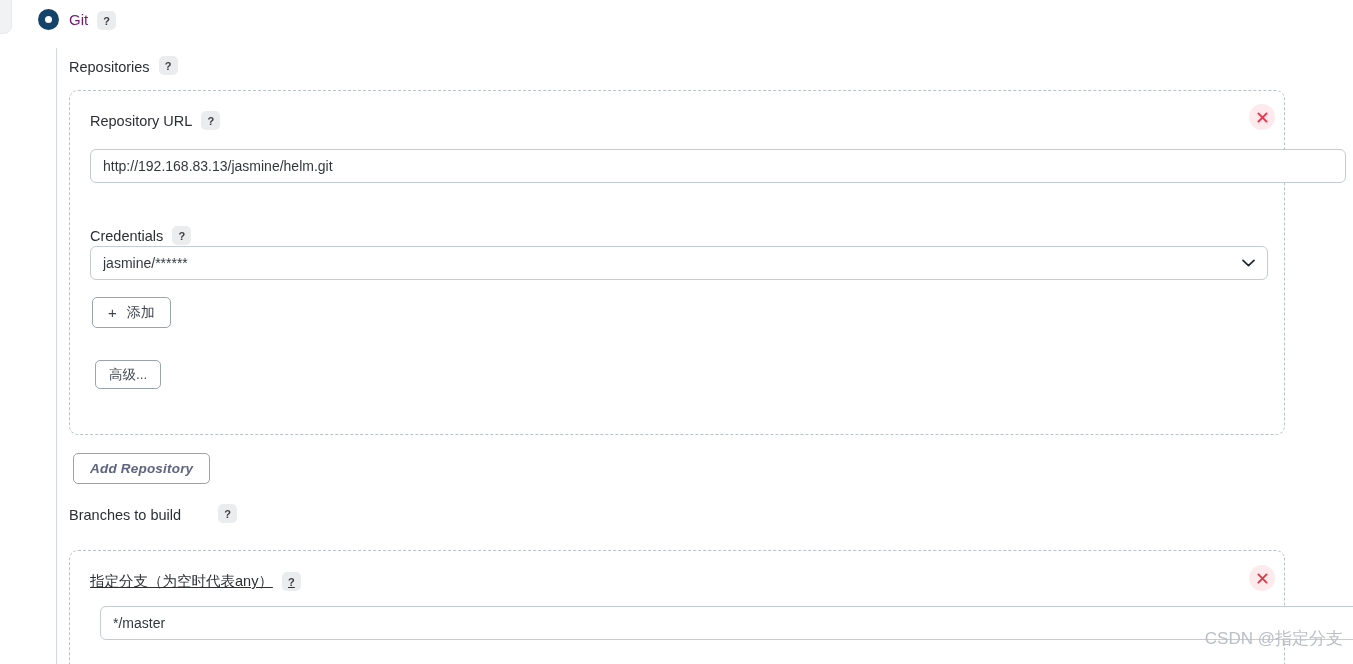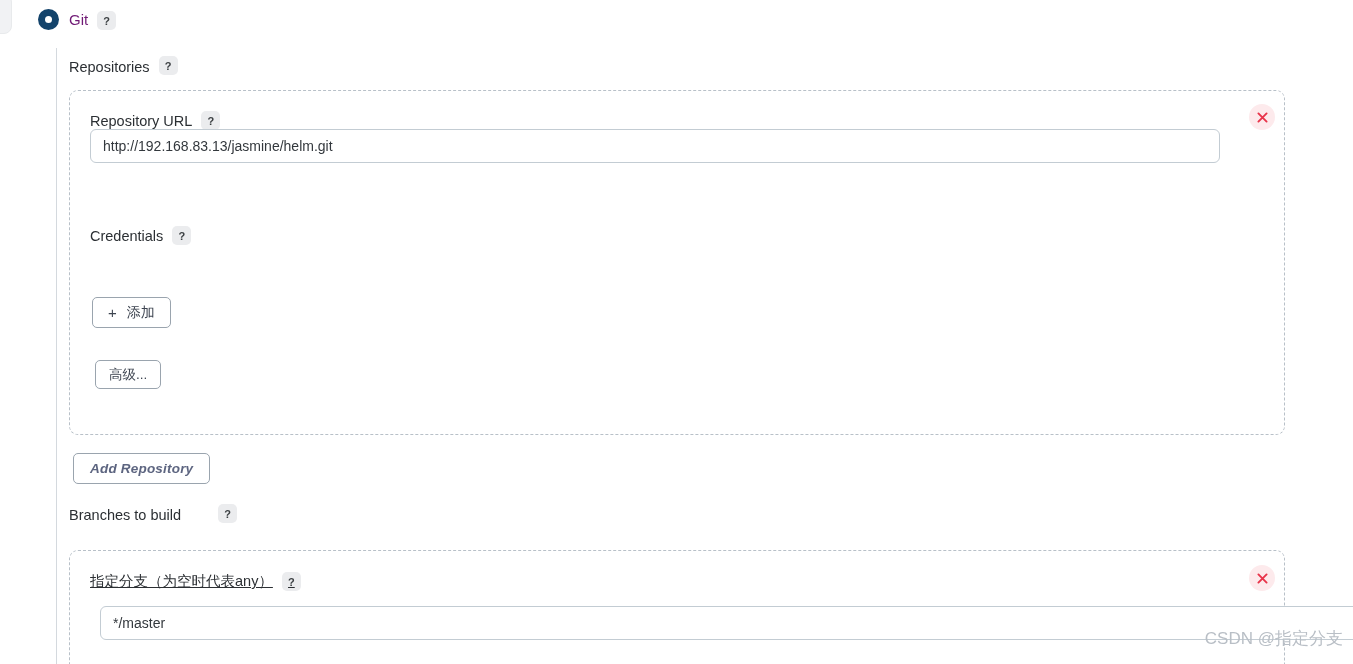--- a/index.html
+++ b/index.html
@@ -233,27 +233,35 @@
     <button class="remove-btn" style="right:9px;top:13px;">
       <svg width="11" height="11" viewBox="0 0 11 11" aria-hidden="true">
         <path d="M1.4 1.4 L9.6 9.6 M9.6 1.4 L1.4 9.6" stroke="#e8344a" stroke-width="1.9" stroke-linecap="round"></path>
       </svg>
     </button>
 
     <div class="field-label" style="position:absolute;left:20px;top:20px;">
       <span>Repository URL</span>
       <span class="help">?</span>
     </div>
-    <div style="position:absolute;left:20px;top:38px;width:1130px;">
+    <div style="position:absolute;left:20px;top:58px;width:1256px;">
       <input class="text-input" type="text" value="http://192.168.83.13/jasmine/helm.git" style="">
     </div>
 
     <div class="field-label" style="position:absolute;left:20px;top:121px;margin-top:14px;">
       <span>Credentials</span>
       <span class="help">?</span>
+    </div>
+    <div style="position:absolute;left:20px;top:155px;width:1178px;">
+      <div class="select-wrap">
+        <input class="text-input" type="text" readonly="" value="jasmine/******" style="">
+        <svg class="chev" viewBox="0 0 13 8">
+          <path d="M1 1.3 L6.5 6.7 L12 1.3" fill="none" stroke="#1f2933" stroke-width="1.7" stroke-linecap="round" stroke-linejoin="round"></path>
+        </svg>
+      </div>
     </div>
 
     <button class="btn" style="position:absolute;left:22px;top:206px;">
       <span class="plus">+</span>
       <span>添加</span>
     </button>
 
     <button class="btn btn-sm" style="position:absolute;left:25px;top:269px;">
       <span>高级...</span>
     </button>

